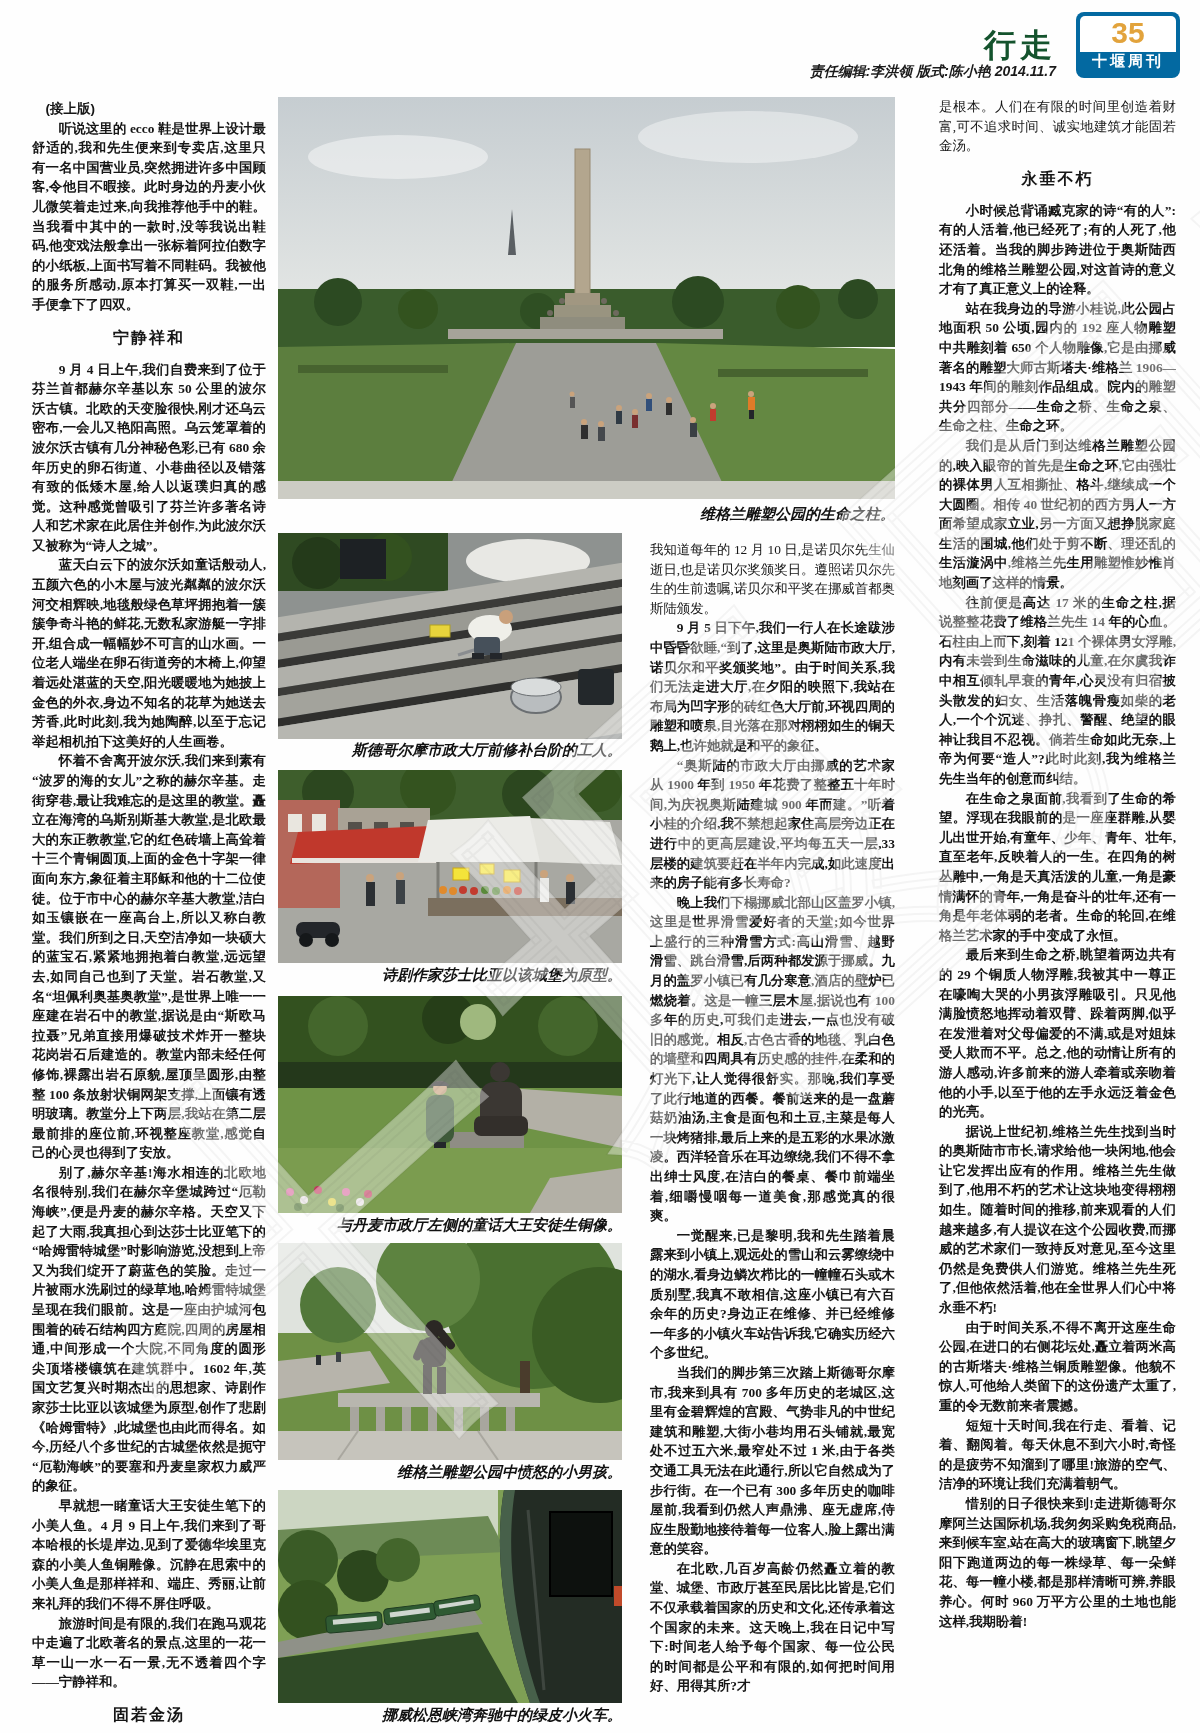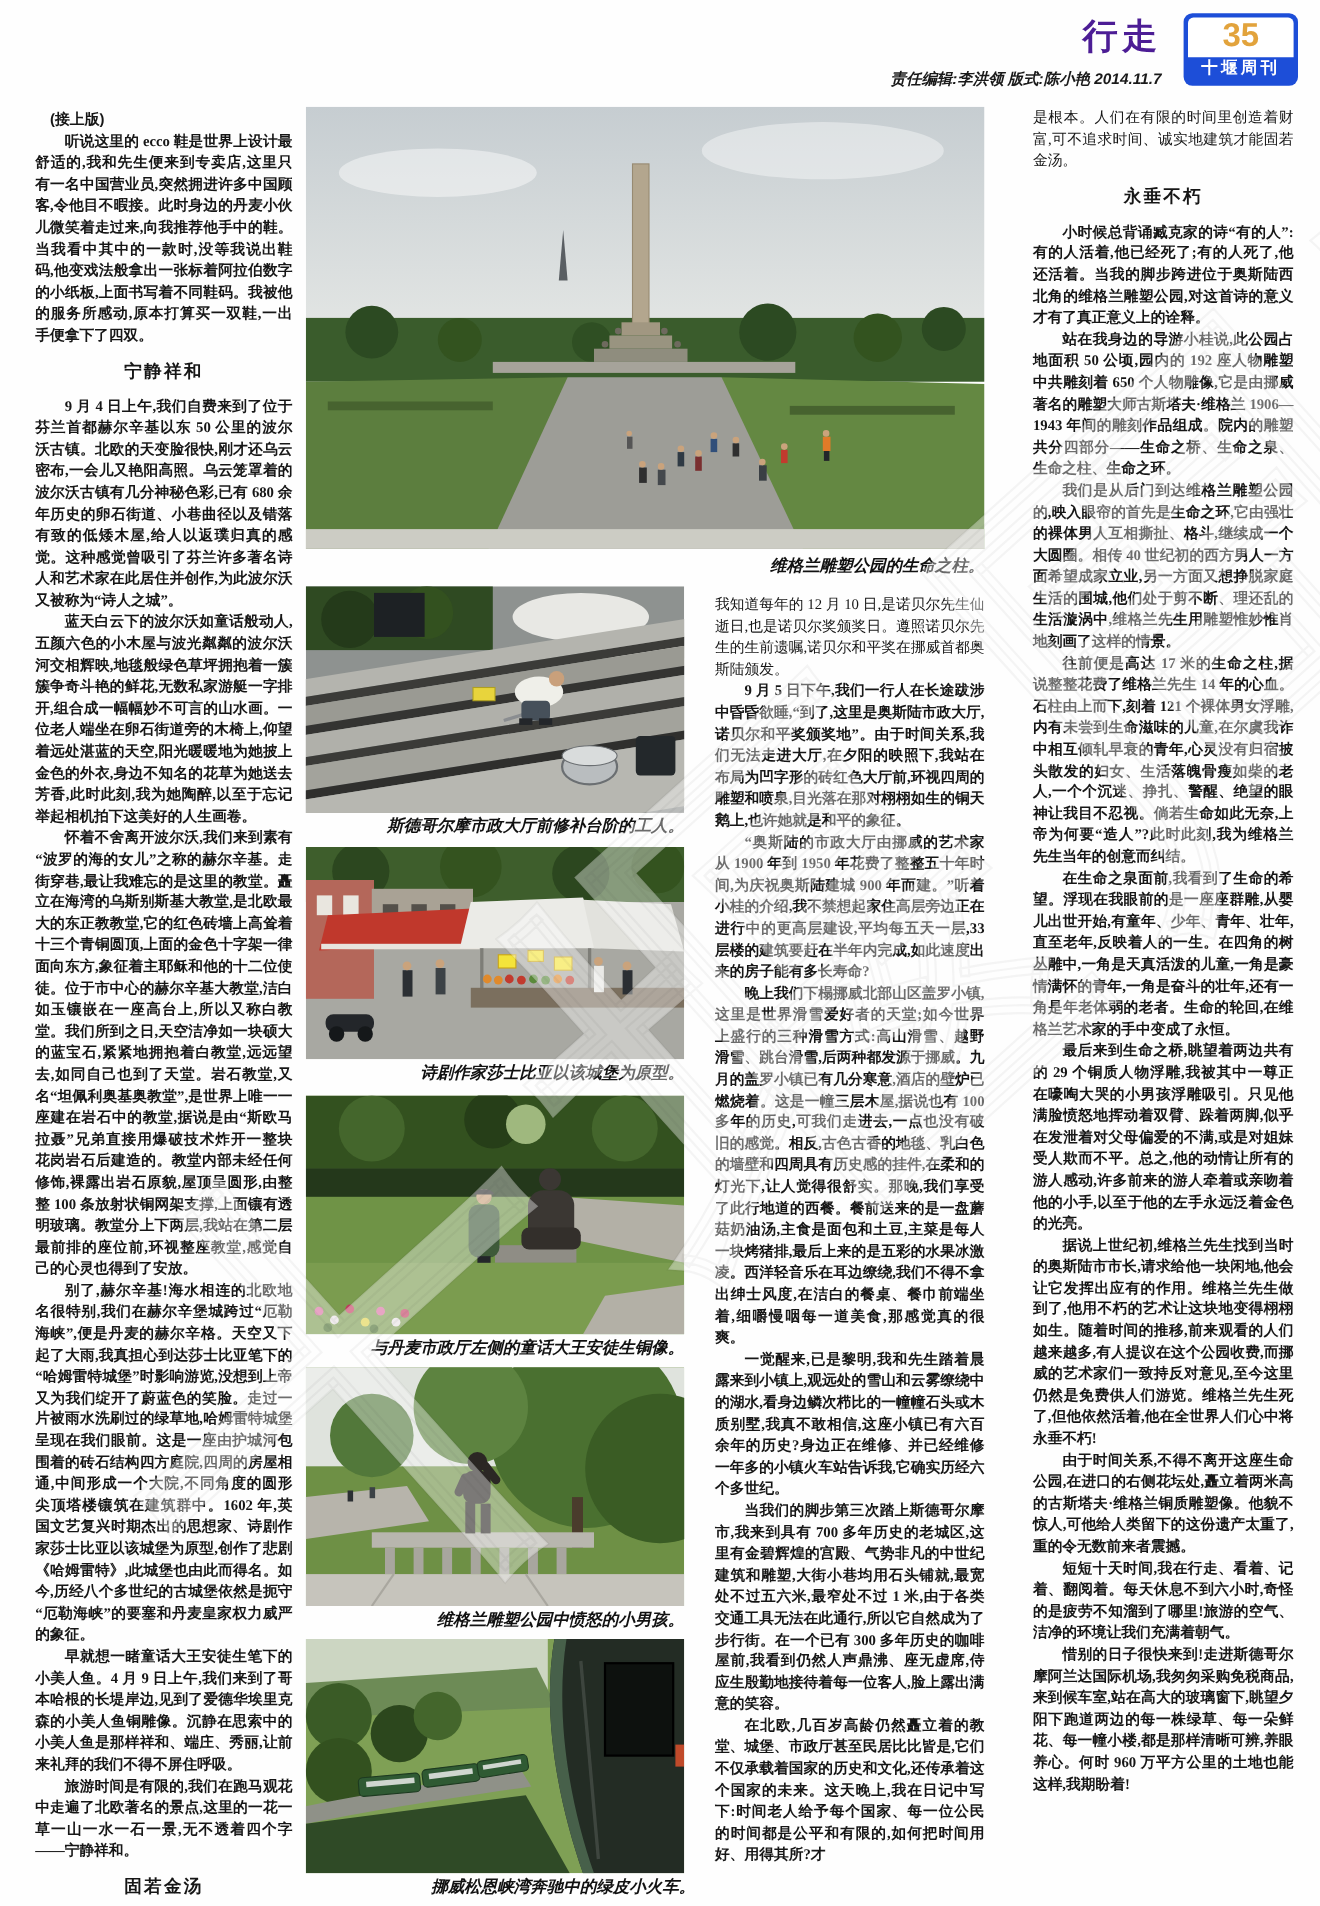--- a/index.html
+++ b/index.html
@@ -1,42 +1,42 @@
 <!DOCTYPE html>
 <html lang="zh"><head>
 <meta charset="utf-8">
 <style>
   html,body{margin:0;padding:0;background:#e8e8e8;}
   .page{position:relative;width:1200px;height:1733px;background:#fefefe;overflow:hidden;
         font-family:"Liberation Serif","DejaVu Serif",serif;color:#161616;}
   
-  .section-title{position:absolute;top:12px;right:144px;font:bold 32px "Liberation Sans","DejaVu Sans",sans-serif;color:#4c1d95;letter-spacing:4px;}
+  .section-title{position:absolute;top:24px;right:144px;font:bold 32px "Liberation Sans","DejaVu Sans",sans-serif;color:#14532d;letter-spacing:4px;}
   .editor-line{position:absolute;top:63px;right:144px;font:bold italic 14px "Liberation Sans","DejaVu Sans",sans-serif;color:#1a1a1a;}
-  .masthead-box{position:absolute;top:12px;right:20px;width:104px;height:66px;background:#1d4ed8;border-radius:8px;overflow:hidden;}
+  .masthead-box{position:absolute;top:12px;right:20px;width:104px;height:66px;background:#0369a1;border-radius:8px;overflow:hidden;}
   .masthead-num{margin:4px 4px 0;background:#fff;border-radius:5px 5px 0 0;height:36px;line-height:38px;text-align:center;color:#E2A33C;font:bold 30px "Liberation Sans","DejaVu Sans",sans-serif;}
   .masthead-name{height:26px;line-height:25px;text-align:center;color:#fff;font:bold 15px "Liberation Sans","DejaVu Sans",sans-serif;letter-spacing:3px;}
   
   .col{position:absolute;font-size:13.4px;line-height:19.6px;text-align:justify;}
   .col p{margin:0;}
   .col p.indent{text-indent:2em;font-weight:bold;}
   .lead{font:bold 13.5px "Liberation Sans","DejaVu Sans",sans-serif;text-indent:1em;line-height:19.6px;}
   .col-heading{font:bold 16px "Liberation Sans","DejaVu Sans",sans-serif;text-align:center;margin:13px 0 11px;letter-spacing:2px;}
   .col-left{left:32px;top:99px;width:234px;}
   .col-mid{left:650px;top:540px;width:245px;}
   .col-right{left:918px;top:97px;width:237px;margin-left:21px;}
   
   figure{margin:0;position:absolute;}
   figure svg{display:block;}
   .caption{position:absolute;text-align:right;font:bold italic 15px "Liberation Serif","DejaVu Serif",serif;color:#111;}
   .ph1{left:278px;top:97px;}   .cap1{left:278px;top:505px;width:617px;}
   .ph2{left:278px;top:533px;}  .cap2{left:278px;top:741px;width:344px;}
   .ph3{left:278px;top:770px;}  .cap3{left:278px;top:966px;width:344px;}
   .ph4{left:278px;top:996px;}  .cap4{left:278px;top:1216px;width:344px;}
   .ph5{left:278px;top:1243px;} .cap5{left:278px;top:1463px;width:344px;text-align:right;}
-  .ph6{left:278px;top:1490px;} .cap6{left:288px;top:1706px;width:344px;font-style:italic;}
+  .ph6{left:278px;top:1490px;} .cap6{left:278px;top:1706px;width:344px;font-style:italic;}
   
   .watermark{position:absolute;left:-40px;top:1180px;transform:rotate(-42deg);transform-origin:0 0;
              font:bold 460px "Liberation Sans","DejaVu Sans",sans-serif;letter-spacing:55px;white-space:nowrap;
              color:rgba(255,255,255,0.38);-webkit-text-stroke:2px rgba(60,60,60,0.05);
              z-index:40;pointer-events:none;}
 </style>
 </head>
 <body>
 
 <div class="page">

